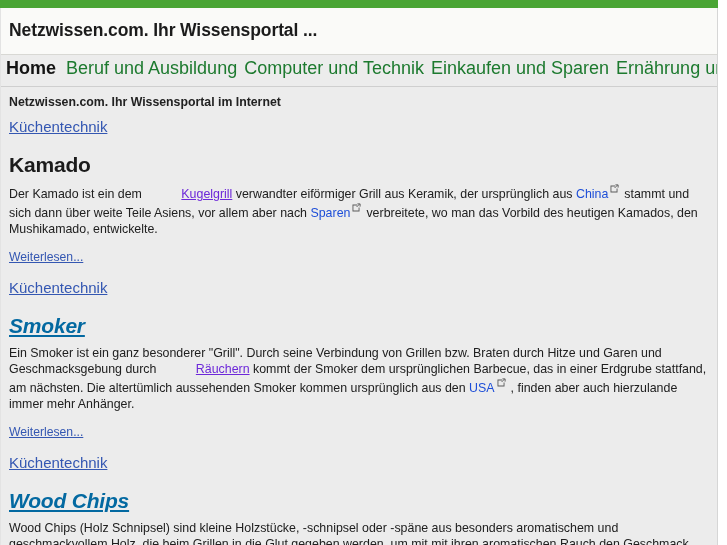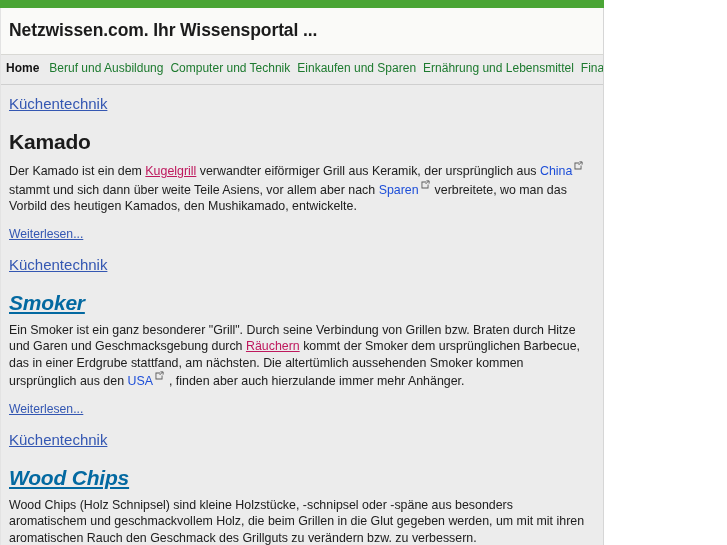--- a/index.html
+++ b/index.html
@@ -11,21 +11,21 @@
     width: 727px;
     height: 545px;
     overflow: hidden;
     background: #ffffff;
     font-family: "Liberation Sans", sans-serif;
     -webkit-font-smoothing: antialiased;
   }
 
   #page {
     position: relative;
-    width: 604px;
+    width: 718px;
     height: 545px;
     background: #ececec;
     box-sizing: border-box;
     overflow: hidden;
   }
 
   
   .topbar {
     height: 8px;
     background: #4aa535;
@@ -57,21 +57,21 @@
     line-height: 16px;
   }
   .nav-list {
     margin: 0;
     padding: 0;
     list-style: none;
     font-size: 0;
   }
   .nav-item {
     display: inline;
-    font-size: 12px;
+    font-size: 18px;
   }
   .nav-link {
     color: #1d7a2f;
     white-space: nowrap;
     margin-right: 7px;
     cursor: pointer;
   }
   .nav-link.home {
     color: #141414;
     font-weight: bold;
@@ -121,23 +121,24 @@
 
   p.article-body {
     margin: 0 0 9px 0;
     font-size: 12.4px;
     line-height: 16.5px;
     color: #202020;
     text-align: left;
   }
 
   a.inline-link {
-    color: #be185d;
-    text-decoration: underline;
-    cursor: pointer;
+    color: #6d28d9;
+    text-decoration: underline;
+    cursor: pointer;
+    margin-left: 36px;
   }
   a.ext-link {
     color: #1d4ed8;
     text-decoration: none;
     cursor: pointer;
   }
   .ext-icon {
     display: inline-block;
     width: 9px;
     height: 9px;
@@ -183,20 +184,21 @@
 
   <div class="site-header">
     <div class="site-title">Netzwissen.com. Ihr Wissensportal ...</div>
   </div>
 
   <nav class="nav">
     <ul class="nav-list" id="nav-list"><li class="nav-item"><a class="nav-link home">Home</a></li><li class="nav-item"><a class="nav-link">Beruf und Ausbildung</a></li><li class="nav-item"><a class="nav-link">Computer und Technik</a></li><li class="nav-item"><a class="nav-link">Einkaufen und Sparen</a></li><li class="nav-item"><a class="nav-link">Ernährung und Lebensmittel</a></li><li class="nav-item"><a class="nav-link">Finanzen und Versicherungen</a></li></ul>
   </nav>
 
   <div class="content">
+    <div class="tagline">Netzwissen.com. Ihr Wissensportal im Internet</div>
     <div id="article-list">
         <div class="article"><a class="cat-link">Küchentechnik</a><br><h2 class="article-title">Kamado</h2><p class="article-body"><span>Der Kamado ist ein dem </span><a class="inline-link">Kugelgrill</a><span> verwandter eiförmiger Grill aus Keramik, der ursprünglich aus </span><a class="ext-link">China</a><span class="ext-icon"><svg width="9" height="9" viewBox="0 0 9 9" xmlns="http://www.w3.org/2000/svg">
                 <path d="M0.5 1.5 H5 V2.4 H1.4 V7.6 H6.6 V4.5 H7.5 V8.5 H0.5 Z" fill="#5a5a5a"></path>
                 <path d="M4.6 4.0 L7.4 1.2 M5.4 0.9 H8.1 V3.6" stroke="#5a5a5a" stroke-width="0.95" fill="none"></path>
               </svg></span><span>stammt und sich dann über weite Teile Asiens, vor allem aber nach </span><a class="ext-link">Sparen</a><span class="ext-icon"><svg width="9" height="9" viewBox="0 0 9 9" xmlns="http://www.w3.org/2000/svg">
                 <path d="M0.5 1.5 H5 V2.4 H1.4 V7.6 H6.6 V4.5 H7.5 V8.5 H0.5 Z" fill="#5a5a5a"></path>
                 <path d="M4.6 4.0 L7.4 1.2 M5.4 0.9 H8.1 V3.6" stroke="#5a5a5a" stroke-width="0.95" fill="none"></path>
               </svg></span><span>verbreitete, wo man das Vorbild des heutigen Kamados, den Mushikamado, entwickelte.</span></p><a class="more-link">Weiterlesen...</a></div>
         <div class="article"><a class="cat-link">Küchentechnik</a><br><h2 class="article-title link">Smoker</h2><p class="article-body"><span>Ein Smoker ist ein ganz besonderer "Grill". Durch seine Verbindung von Grillen bzw. Braten durch Hitze und Garen und Geschmacksgebung durch </span><a class="inline-link">Räuchern</a><span> kommt der Smoker dem ursprünglichen Barbecue, das in einer Erdgrube stattfand, am nächsten. Die altertümlich aussehenden Smoker kommen ursprünglich aus den </span><a class="ext-link">USA</a><span class="ext-icon"><svg width="9" height="9" viewBox="0 0 9 9" xmlns="http://www.w3.org/2000/svg">
                 <path d="M0.5 1.5 H5 V2.4 H1.4 V7.6 H6.6 V4.5 H7.5 V8.5 H0.5 Z" fill="#5a5a5a"></path>

